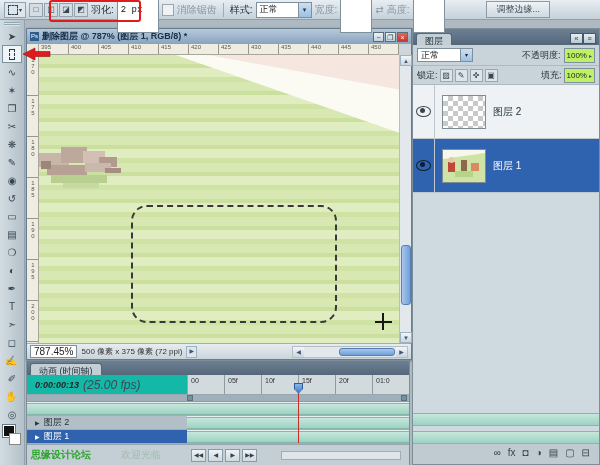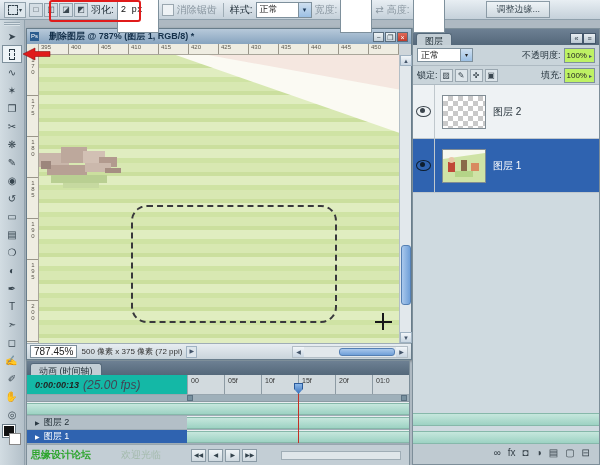--- a/index.html
+++ b/index.html
@@ -34,21 +34,21 @@
   .tool.active{background:#eef4f7;border:1px solid #7e909c;}
   .tool.marquee span{width:9px;height:9px;border:1px dashed #2a3a44;display:inline-block;}
   .swatches{width:18px;height:20px;position:relative;margin-top:2px;}
   .swatches .fg{position:absolute;left:0;top:0;width:10px;height:10px;background:#111;border:1px solid #fff;outline:1px solid #6a7a85;}
   .swatches .bg{position:absolute;right:0;bottom:0;width:10px;height:10px;background:#fff;border:1px solid #888;}
   
   #red-arrow{left:21px;top:46px;z-index:70;pointer-events:none;}
   
   #doc{left:26px;top:28px;width:384px;height:330px;background:#cfd6da;border:1px solid #68записи;border:1px solid #687d8b;box-shadow:1px 1px 3px rgba(0,0,0,.35);z-index:3;}
   #doc .title{left:0;top:0;width:100%;height:15px;background:linear-gradient(#b7c9da,#87a4bf);
-     display:flex;align-items:center;gap:10px;padding:0 3px;box-sizing:border-box;}
+     display:flex;align-items:center;gap:3px;padding:0 3px;box-sizing:border-box;}
   #doc .psicon{width:9px;height:9px;background:#2c5d8f;color:#fff;font-size:6px;line-height:9px;text-align:center;}
   #doc .ttext{font-size:9px;font-weight:bold;color:#14304a;white-space:nowrap;overflow:hidden;flex:1;}
   .winbtn{width:11px;height:10px;border:1px solid #5a6d7d;background:linear-gradient(#eef3f6,#c3cfd8);
      font-size:7px;line-height:9px;text-align:center;color:#33424c;padding:0;}
   .winbtn.close{background:linear-gradient(#e06a5a,#c03a2c);color:#fff;}
   .corner{left:0;top:15px;width:12px;height:11px;background:#eceadf;border-right:1px solid #a9a69a;border-bottom:1px solid #a9a69a;box-sizing:border-box;}
   .hruler{left:12px;top:15px;width:360px;height:11px;background:#efede2;border-bottom:1px solid #a9a69a;box-sizing:border-box;
      display:flex;overflow:hidden;background-image:repeating-linear-gradient(90deg,transparent 0 29px,#9a968a 29px 30px);}
   .hruler .rl{width:30px;flex:0 0 30px;font-size:6px;color:#5a564c;padding-left:2px;box-sizing:border-box;}
   .vruler{left:0;top:26px;width:12px;height:288px;background:#efede2;border-right:1px solid #a9a69a;box-sizing:border-box;

